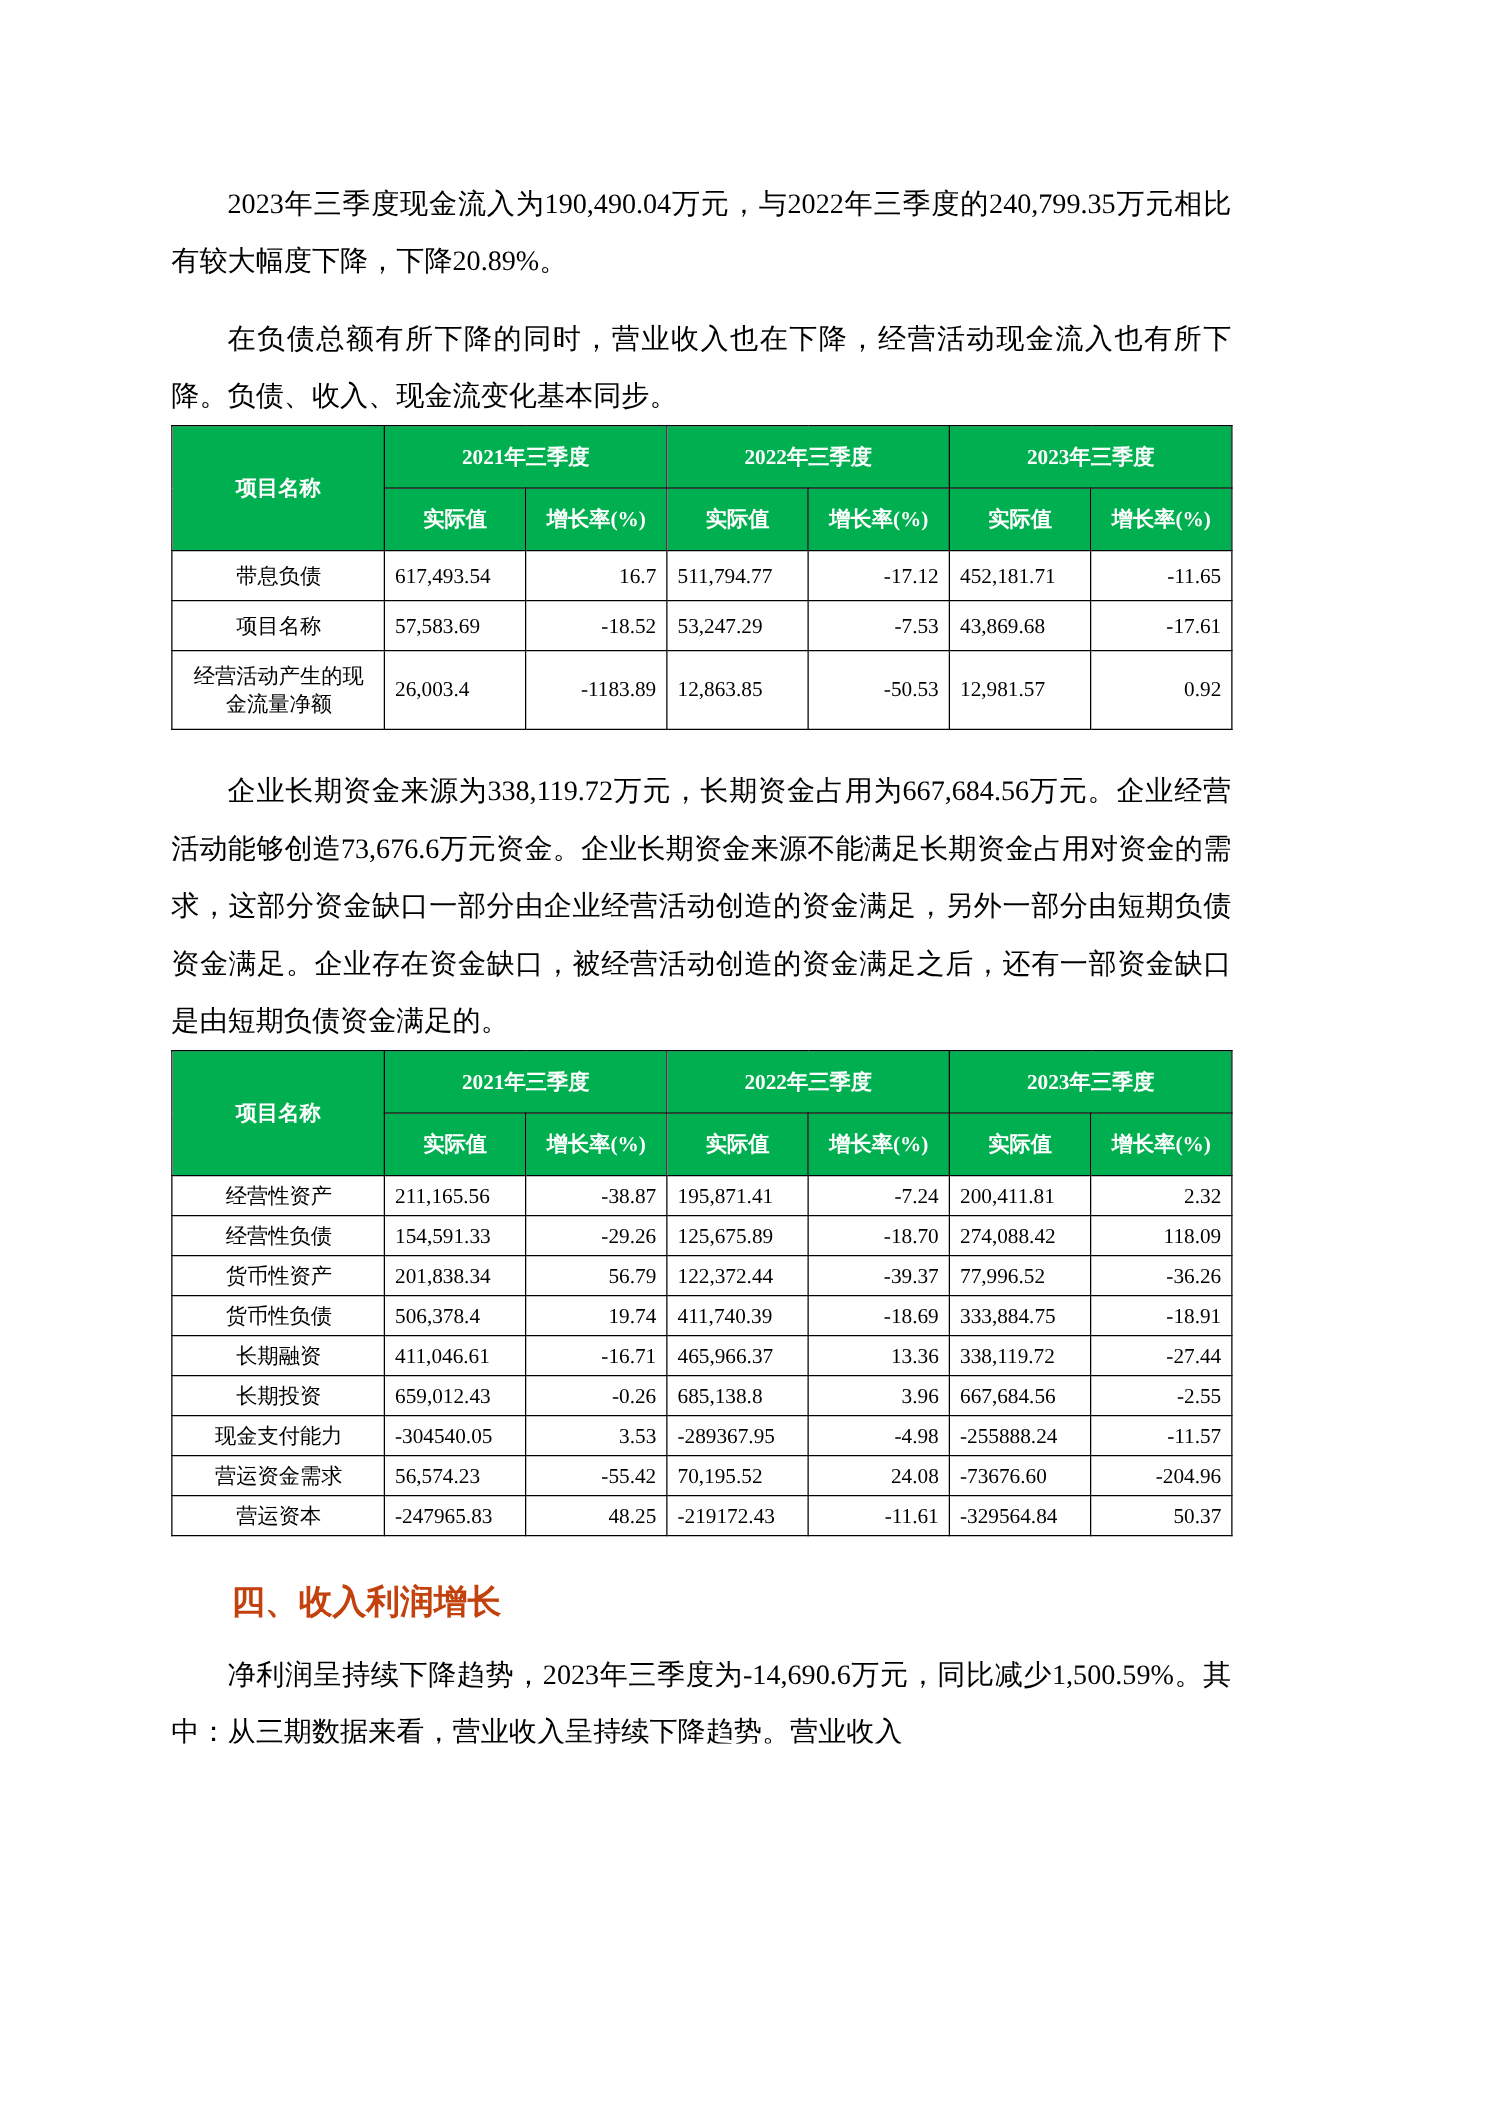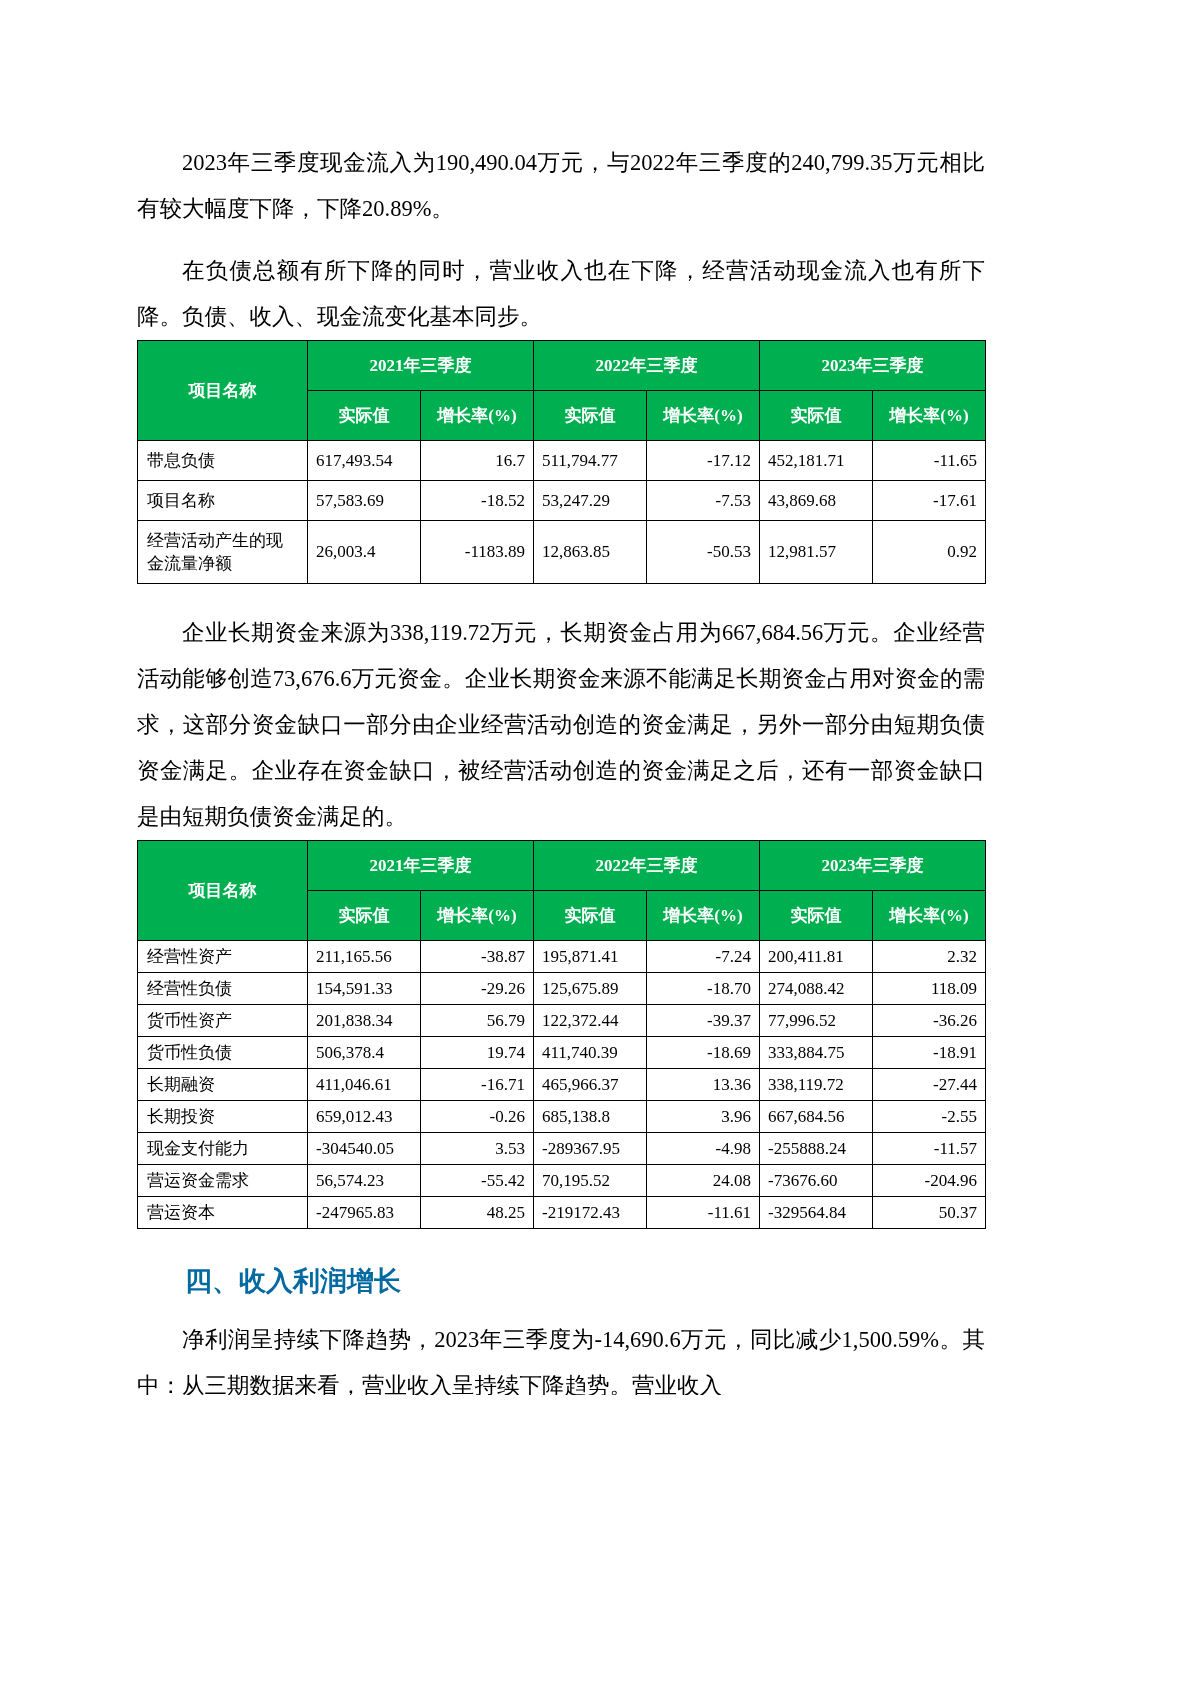--- a/index.html
+++ b/index.html
@@ -46,29 +46,29 @@
   }
   .data-table th {
     background: var(--header-bg, #00B050);
     color: var(--header-fg, #ffffff);
     font-weight: bold;
     text-align: center;
     padding: 13px 2px;
   }
   .table-roomy td { padding: 8px 8px; }
   .table-compact td { padding: 4px 8px; }
-  td.item-name { text-align: left; padding-left: 9px; }
+  td.item-name { text-align: center; padding-left: 9px; }
   td.val  { text-align: left;  }
   td.rate { text-align: right; }
   .section-heading {
     font-family: "Liberation Sans", "DejaVu Sans", sans-serif;
     font-size: 27px;
     font-weight: bold;
     margin: 34px 0 0 48px;
-    color: #0369a1;
+    color: #c2410c;
   }
   .p-after-heading { margin-top: 18px; }
   .footer {
     position: absolute;
     left: 137px;
     top: 1502px;
     width: 848px;
     display: flex;
     justify-content: space-between;
     font-size: 17px;

